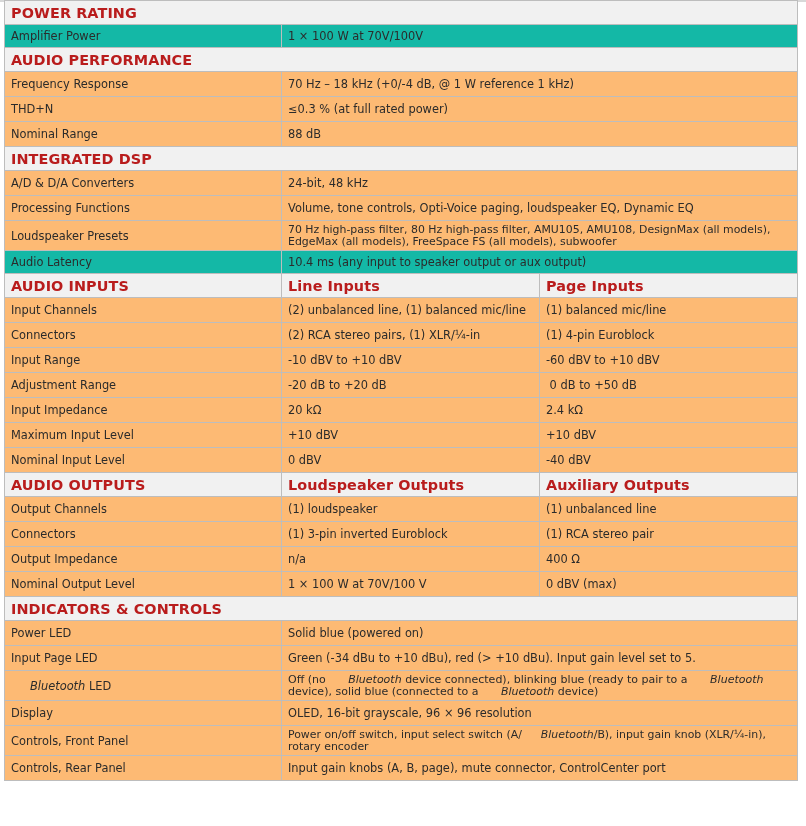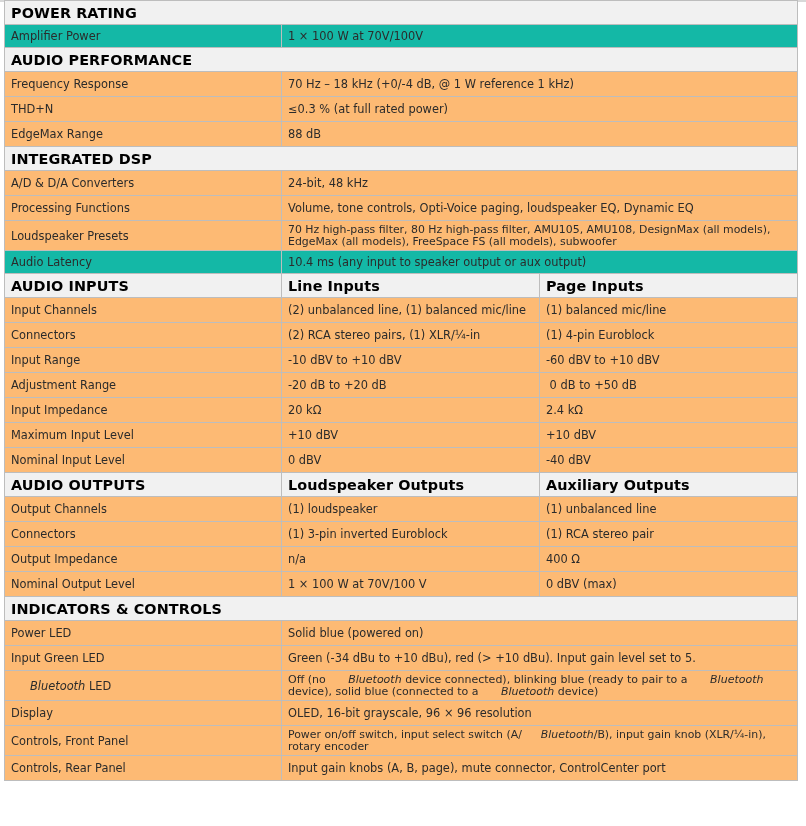--- a/index.html
+++ b/index.html
@@ -3,21 +3,21 @@
 <meta charset="utf-8">
 <style>
   html, body { margin: 0; padding: 0; background: #ffffff; }
   body { width: 806px; height: 826px; overflow: hidden; position: relative;
          font-family: "DejaVu Sans", "Liberation Sans", sans-serif; color: #2b2b2b; }
   .sheet { position: absolute; left: 4px; top: 0; width: 793px; }
   table { border-collapse: collapse; width: 793px; table-layout: fixed; }
   td { border: 1.5px solid #bdbdbd; padding: 0 6px; font-size: 11.4px; vertical-align: middle;
        line-height: 12px; white-space: nowrap; overflow: hidden; }
   td.wrap { white-space: normal; }
-  tr.sec td { background: #f1f1f1; font-weight: bold; font-size: 14.4px; color: #000000;
+  tr.sec td { background: #f1f1f1; font-weight: bold; font-size: 14.4px; color: #b91c1c;
               height: 23px; letter-spacing: 0.1px; }
   tr.sec td.sub { font-size: 14.4px; }
   tr.row td { height: 22px; background: #14b8a6; }
   tr.row2 td { height: 24px; background: #fdba74; }
   col.c1 { width: 277px; } col.c2 { width: 258px; } col.c3 { width: 258px; }
   em { font-style: italic; margin-left: 19px; }
   .top-edge { position: absolute; left: 0; top: 0; width: 806px; height: 2px; background: #d8d8d8; }
 </style>
 </head>
 <body>
@@ -46,21 +46,21 @@
     </tr>
     <tr class="row2">
       <td>Frequency Response</td>
       <td colspan="2">70 Hz – 18 kHz (+0/-4 dB, @ 1 W reference 1 kHz)</td>
     </tr>
     <tr class="row2">
       <td>THD+N</td>
       <td colspan="2">≤0.3 % (at full rated power)</td>
     </tr>
     <tr class="row2">
-      <td>EdgeMax Range</td>
+      <td>Nominal Range</td>
       <td colspan="2">88 dB</td>
     </tr>
 
     <tr class="sec">
       <td colspan="3">INTEGRATED DSP</td>
     </tr>
     <tr class="row2">
       <td>A/D &amp; D/A Converters</td>
       <td colspan="2">24-bit, 48 kHz</td>
     </tr>
@@ -145,21 +145,21 @@
     </tr>
 
     <tr class="sec">
       <td colspan="3">INDICATORS &amp; CONTROLS</td>
     </tr>
     <tr class="row2">
       <td>Power LED</td>
       <td colspan="2">Solid blue (powered on)</td>
     </tr>
     <tr class="row2">
-      <td>Input Green LED</td>
+      <td>Input Page LED</td>
       <td colspan="2">Green (-34 dBu to +10 dBu), red (&gt; +10 dBu). Input gain level set to 5.</td>
     </tr>
     <tr class="row2" style="height:30px">
       <td><em>Bluetooth</em><span> LED</span></td>
       <td colspan="2" class="wrap" style="font-size:11px;line-height:12px;padding-top:1px;padding-bottom:1px"><span>Off (no </span><em>Bluetooth</em><span> device connected), blinking blue (ready to pair to a </span><em>Bluetooth</em><span> device), solid blue (connected to a </span><em>Bluetooth</em><span> device)</span></td>
     </tr>
     <tr class="row2">
       <td>Display</td>
       <td colspan="2">OLED, 16-bit grayscale, 96 × 96 resolution</td>
     </tr>

